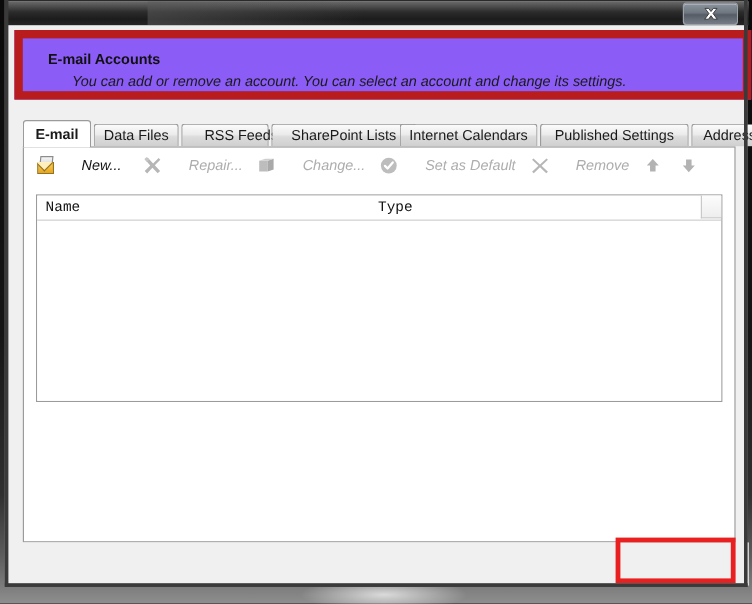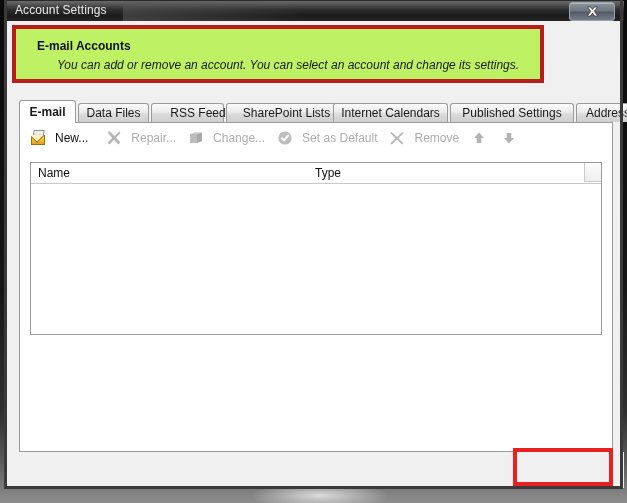--- a/index.html
+++ b/index.html
@@ -87,23 +87,23 @@
     box-shadow: inset 0 1px 0 rgba(255,255,255,.35);
     display: flex; align-items: center; justify-content: center;
     cursor: pointer;
   }
   #close-box svg { display:block; }
 
   
   #header-panel {
     position: absolute;
     left: 7px; top: 24px;
-    width: 532px; height: 58px;
-    background: #bef264;
-    border: 4px solid #b91c1c;
+    width: 614px; height: 58px;
+    background: #8b5cf6;
+    border: 7px solid #b91c1c;
     box-sizing: border-box;
   }
   #header-title {
     position: absolute;
     left: 21px; top: 10px;
     font-size: 12px; font-weight: bold;
     color: #111;
   }
   #header-desc {
     position: absolute;
@@ -158,25 +158,26 @@
     position: absolute;
     left: 0; top: 0;
     width: 592px; height: 30px;
     display: flex; align-items: center;
     padding-left: 10px;
     box-sizing: border-box;
   }
   .tb-item {
     display: flex;
     align-items: center;
-    gap: 7px;
+    gap: 20px;
     font-size: 12px;
     margin-right: 12px;
     white-space: nowrap;
     cursor: pointer;
+    font-style: italic;
   }
   .tb-item.enabled { color: #111; }
   .tb-item.disabled { color: #adadad; cursor: default; justify-content: space-between; }
   .tb-ico { width: 18px; height: 16px; position: relative; flex: 0 0 auto; }
 
   
   .ico-env-page {
     position: absolute; left: 3px; top: 0px;
     width: 11px; height: 12px;
     background: linear-gradient(180deg,#f5f5f5,#c9c9c9);
@@ -213,20 +214,21 @@
   .glyph { width: 16px; height: 16px; display: block; }
 
   
   #listview {
     position: absolute;
     left: 10px; top: 39px;
     width: 572px; height: 173px;
     background: #ffffff;
     border: 1px solid #9b9b9b;
     box-sizing: border-box;
+    font-family: Liberation Mono, monospace;
   }
   #list-header {
     position: absolute;
     left: 0; top: 0;
     width: 570px; height: 21px;
     border-bottom: 1px solid #c9c9c9;
     box-sizing: border-box;
     background: #ffffff;
   }
   .col-head {
@@ -290,21 +292,20 @@
 
 <div id="desktop">
   <div id="desktop-glow"></div>
 </div>
 
 <div id="window">
 
   <div id="titlebar">
     <div id="titlebar-sheen"></div>
     <div id="titlebar-fade"></div>
-    <div id="title-text">Account Settings</div>
     <div id="close-box">
       <svg width="15" height="13" viewBox="0 0 15 13">
         <path d="M2.5 2 L5.5 2 L7.5 4.6 L9.5 2 L12.5 2 L9.2 6.3 L12.7 11 L9.6 11 L7.5 8.1 L5.4 11 L2.3 11 L5.8 6.3 Z" fill="#ffffff" stroke="#2b2b2b" stroke-width="0.7"></path>
       </svg>
     </div>
   </div>
 
   <div id="header-panel">
     <div id="header-title">E-mail Accounts</div>
     <div id="header-desc">You can add or remove an account. You can select an account and change its settings.</div>

